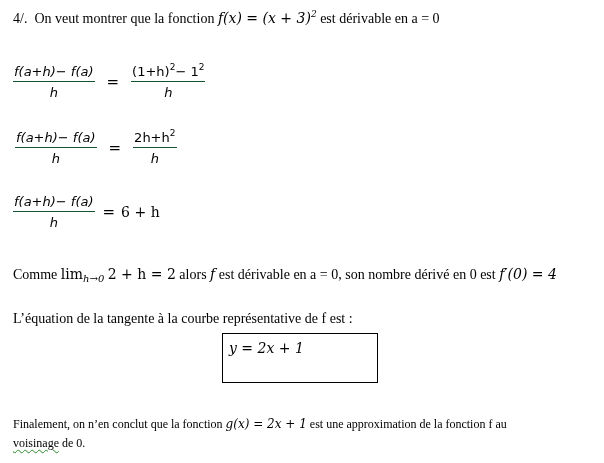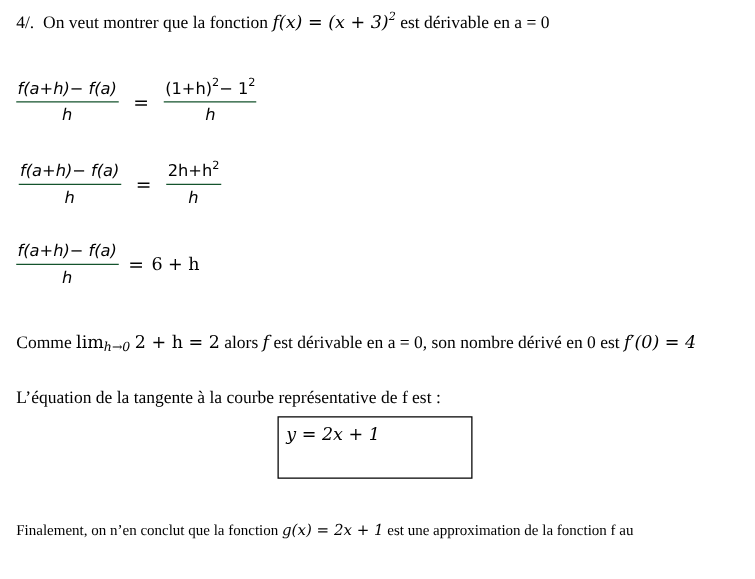--- a/index.html
+++ b/index.html
@@ -122,13 +122,14 @@
 </div>
 
 <div class="abs" style="left:13px; top:295px; font-size:14px;margin-top:16px;">L’équation de la tangente à la courbe représentative de f est :</div>
 
 <div class="box math">
   <div>y = 2x + 1</div>
 </div>
 
 <div class="abs" style="left:13px; top:415px; font-size:12px; line-height:19px;">
   <div><span>Finalement, on n’en conclut que la fonction </span><span class="math">g(x) = 2x + 1</span><span> est une approximation de la fonction f au</span></div>
+  <div><span class="squiggle">voisinage</span><span> de 0.</span></div>
 </div>
 
 </body></html>

